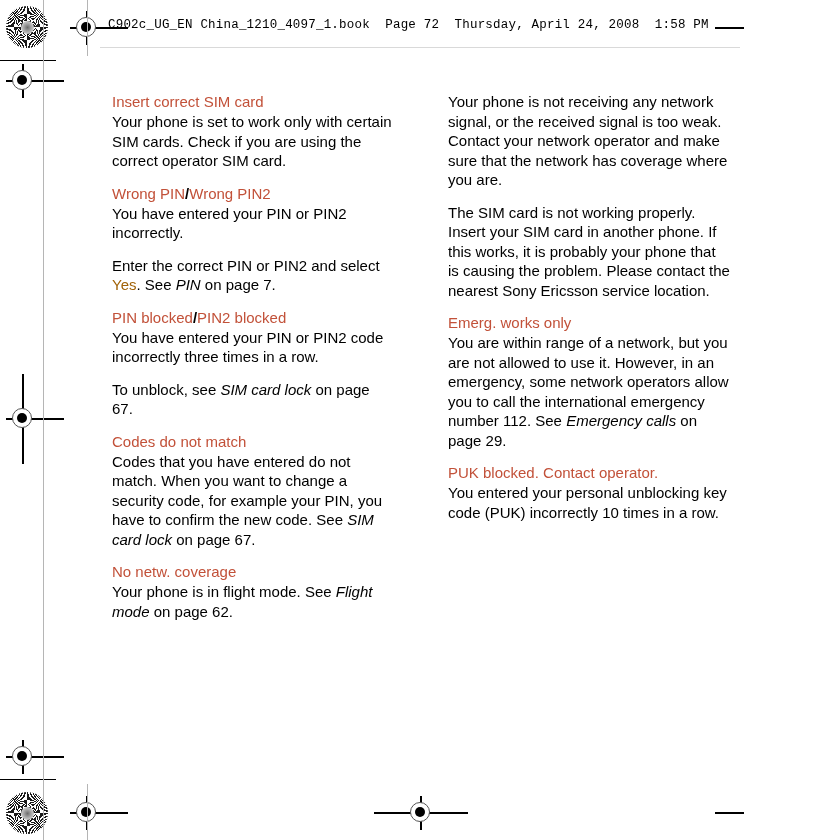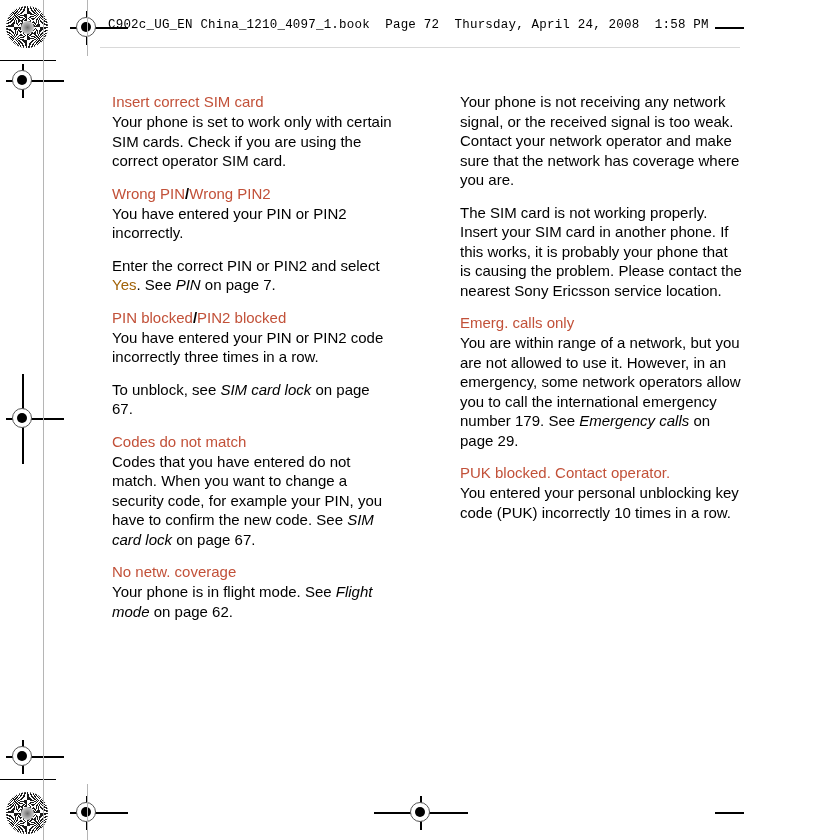--- a/index.html
+++ b/index.html
@@ -107,21 +107,21 @@
     white-space: pre;
   }
 
   
   .col {
     position: absolute;
     top: 92px;
     width: 282px;
   }
   .col-left  { left: 112px; }
-  .col-right { left: 460px; }
+  .col-right { left: 448px; }
 
   .sec-head {
     color: #c25139;
     font-size: 15px;
     line-height: 19px;
     margin: 0 0 1px 0;
     font-weight: normal;
   }
   .sec-head .sep {
     color: #000;
@@ -305,23 +305,23 @@
 
   <div class="col col-right">
 
     <div class="sec-block">
       <p class="para">Your phone is not receiving any network signal, or the received signal is too weak. Contact your network operator and make sure that the network has coverage where you are.</p>
       <p class="para">The SIM card is not working properly. Insert your SIM card in another phone. If this works, it is probably your phone that is causing the problem. Please contact the nearest Sony Ericsson service location.</p>
     </div>
 
     <div class="sec-block">
       <h2 class="sec-head">
-        <span>Emerg. calls only</span>
-      </h2>
-      <p class="para"><span>You are within range of a network, but you are not allowed to use it. However, in an emergency, some network operators allow you to call the international emergency number 179. See </span><span class="ital">Emergency calls</span><span> on page 29.</span></p>
+        <span>Emerg. works only</span>
+      </h2>
+      <p class="para"><span>You are within range of a network, but you are not allowed to use it. However, in an emergency, some network operators allow you to call the international emergency number 112. See </span><span class="ital">Emergency calls</span><span> on page 29.</span></p>
     </div>
 
     <div class="sec-block">
       <h2 class="sec-head">
         <span>PUK blocked. Contact operator.</span>
       </h2>
       <p class="para">You entered your personal unblocking key code (PUK) incorrectly 10 times in a row.</p>
     </div>
 
   </div>

